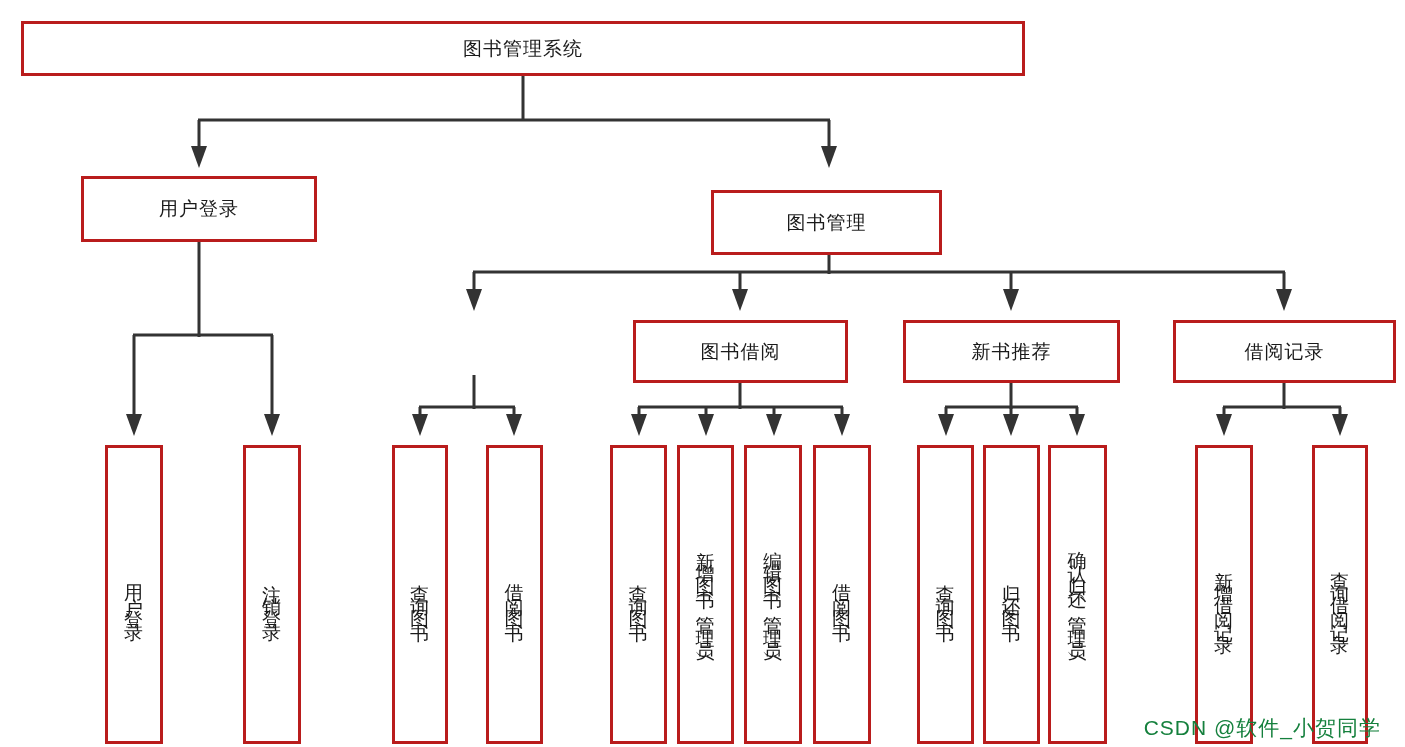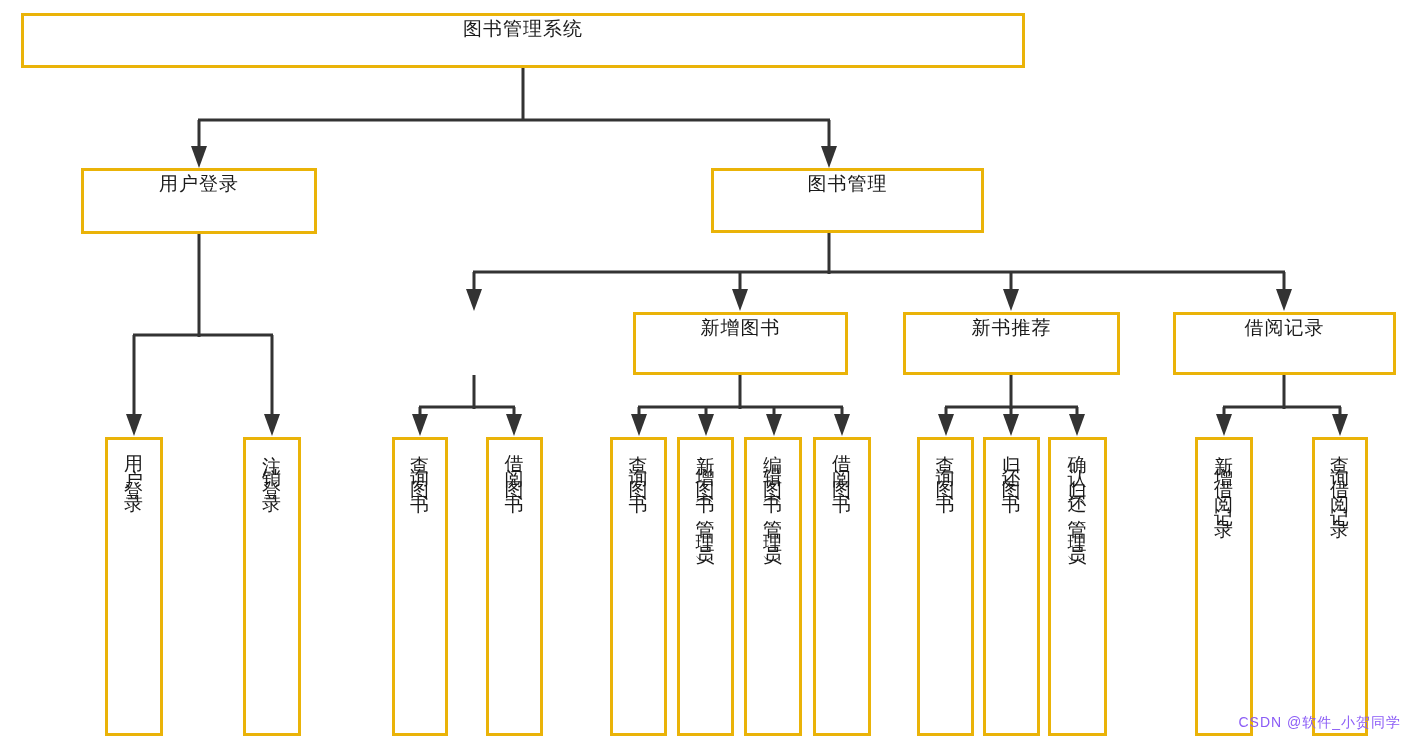--- a/index.html
+++ b/index.html
@@ -13,45 +13,46 @@
     color: #1a1a1a;
   }
   .connectors {
     position: absolute;
     left: 0; top: 0;
     width: 1405px; height: 747px;
   }
   .box {
     position: absolute;
     box-sizing: border-box;
-    border: 3px solid #eab308;
+    border: 3px solid #b91c1c;
     background: #ffffff;
     display: flex;
-    align-items: flex-start;
+    align-items: center;
     justify-content: center;
+    margin-top: 8px;
   }
   .hlabel {
     font-size: 19px;
     letter-spacing: 1px;
     white-space: nowrap;
   }
   .vlabel {
     writing-mode: vertical-rl;
     text-orientation: mixed;
     font-size: 19px;
     letter-spacing: 13px;
     line-height: 1;
     white-space: nowrap;
   }
   .watermark {
     position: absolute;
     top: 714px;
-    right: 4px;
-    font-size: 14px;
-    color: #8b5cf6;
+    right: 24px;
+    font-size: 21px;
+    color: #15803d;
     letter-spacing: 1px;
     white-space: nowrap;
   }
 </style>
 </head>
 <body>
 
 <div class="canvas">
 
   <svg class="connectors" width="1405" height="747" viewBox="0 0 1405 747">
@@ -99,26 +100,26 @@
     </g>
   </svg>
 
   <div class="box" style="left:21px; top:13px; width:1004px; height:55px;">
     <span class="hlabel">图书管理系统</span>
   </div>
 
   <div class="box" style="left:81px; top:168px; width:236px; height:66px;">
     <span class="hlabel">用户登录</span>
   </div>
-  <div class="box" style="left:711px; top:168px; width:273px; height:65px;">
+  <div class="box" style="left:711px; top:182px; width:231px; height:65px;">
     <span class="hlabel">图书管理</span>
   </div>
 
   <div class="box" style="left:633px; top:312px; width:215px; height:63px;">
-    <span class="hlabel">新增图书</span>
+    <span class="hlabel">图书借阅</span>
   </div>
   <div class="box" style="left:903px; top:312px; width:217px; height:63px;">
     <span class="hlabel">新书推荐</span>
   </div>
   <div class="box" style="left:1173px; top:312px; width:223px; height:63px;">
     <span class="hlabel">借阅记录</span>
   </div>
 
   <div class="box" style="left:105px; top:437px; width:58px; height:299px;">
     <span class="vlabel">用户登录</span>

